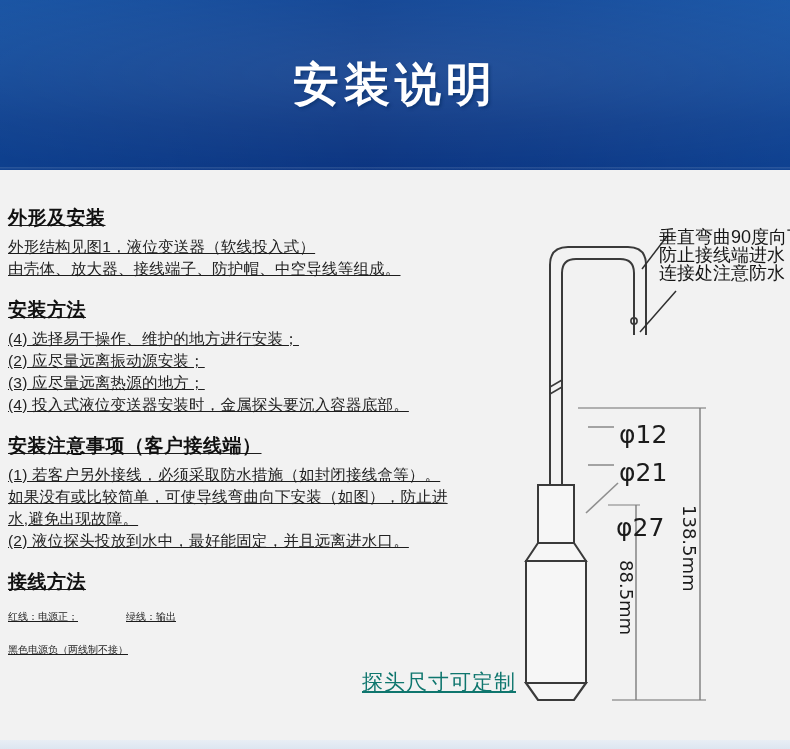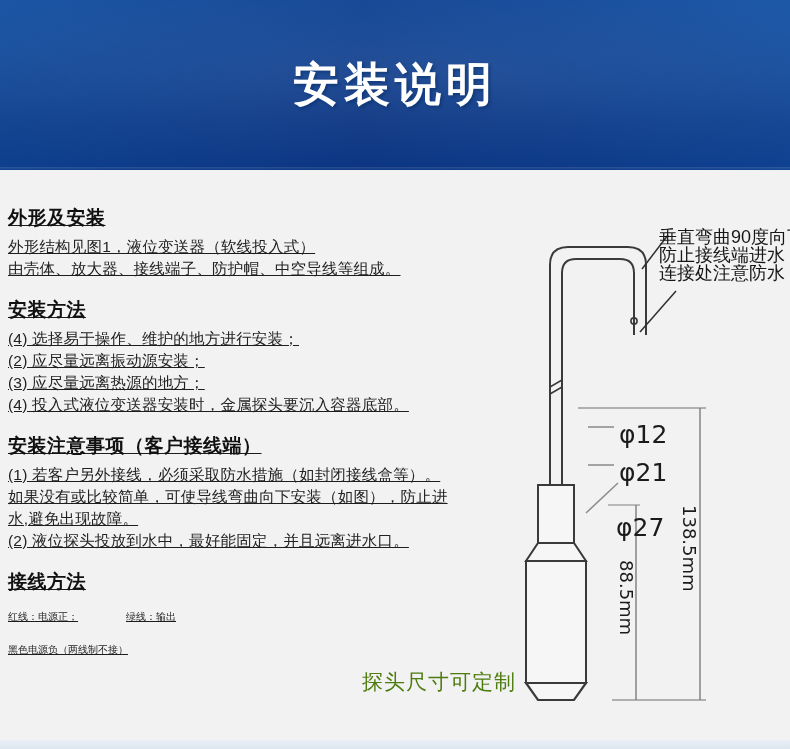--- a/index.html
+++ b/index.html
@@ -78,21 +78,21 @@
     font-family:"DejaVu Sans",sans-serif;
     white-space:nowrap;
     transform-origin:0 0;
     transform:rotate(90deg);
   }
   #lbl-1385{left:700px;top:505px;}
   #lbl-885{left:637px;top:560px;}
 
   #custom-note{
     position:absolute;left:362px;top:668px;
-    font-size:21px;color:#4d7c0f;letter-spacing:1px;
+    font-size:21px;color:#0f766e;letter-spacing:1px;text-decoration:underline;
   }
 </style>
 </head>
 <body>
 
 <div id="page">
 
   <div id="banner">
     <div id="banner-title">安装说明</div>
   </div>

